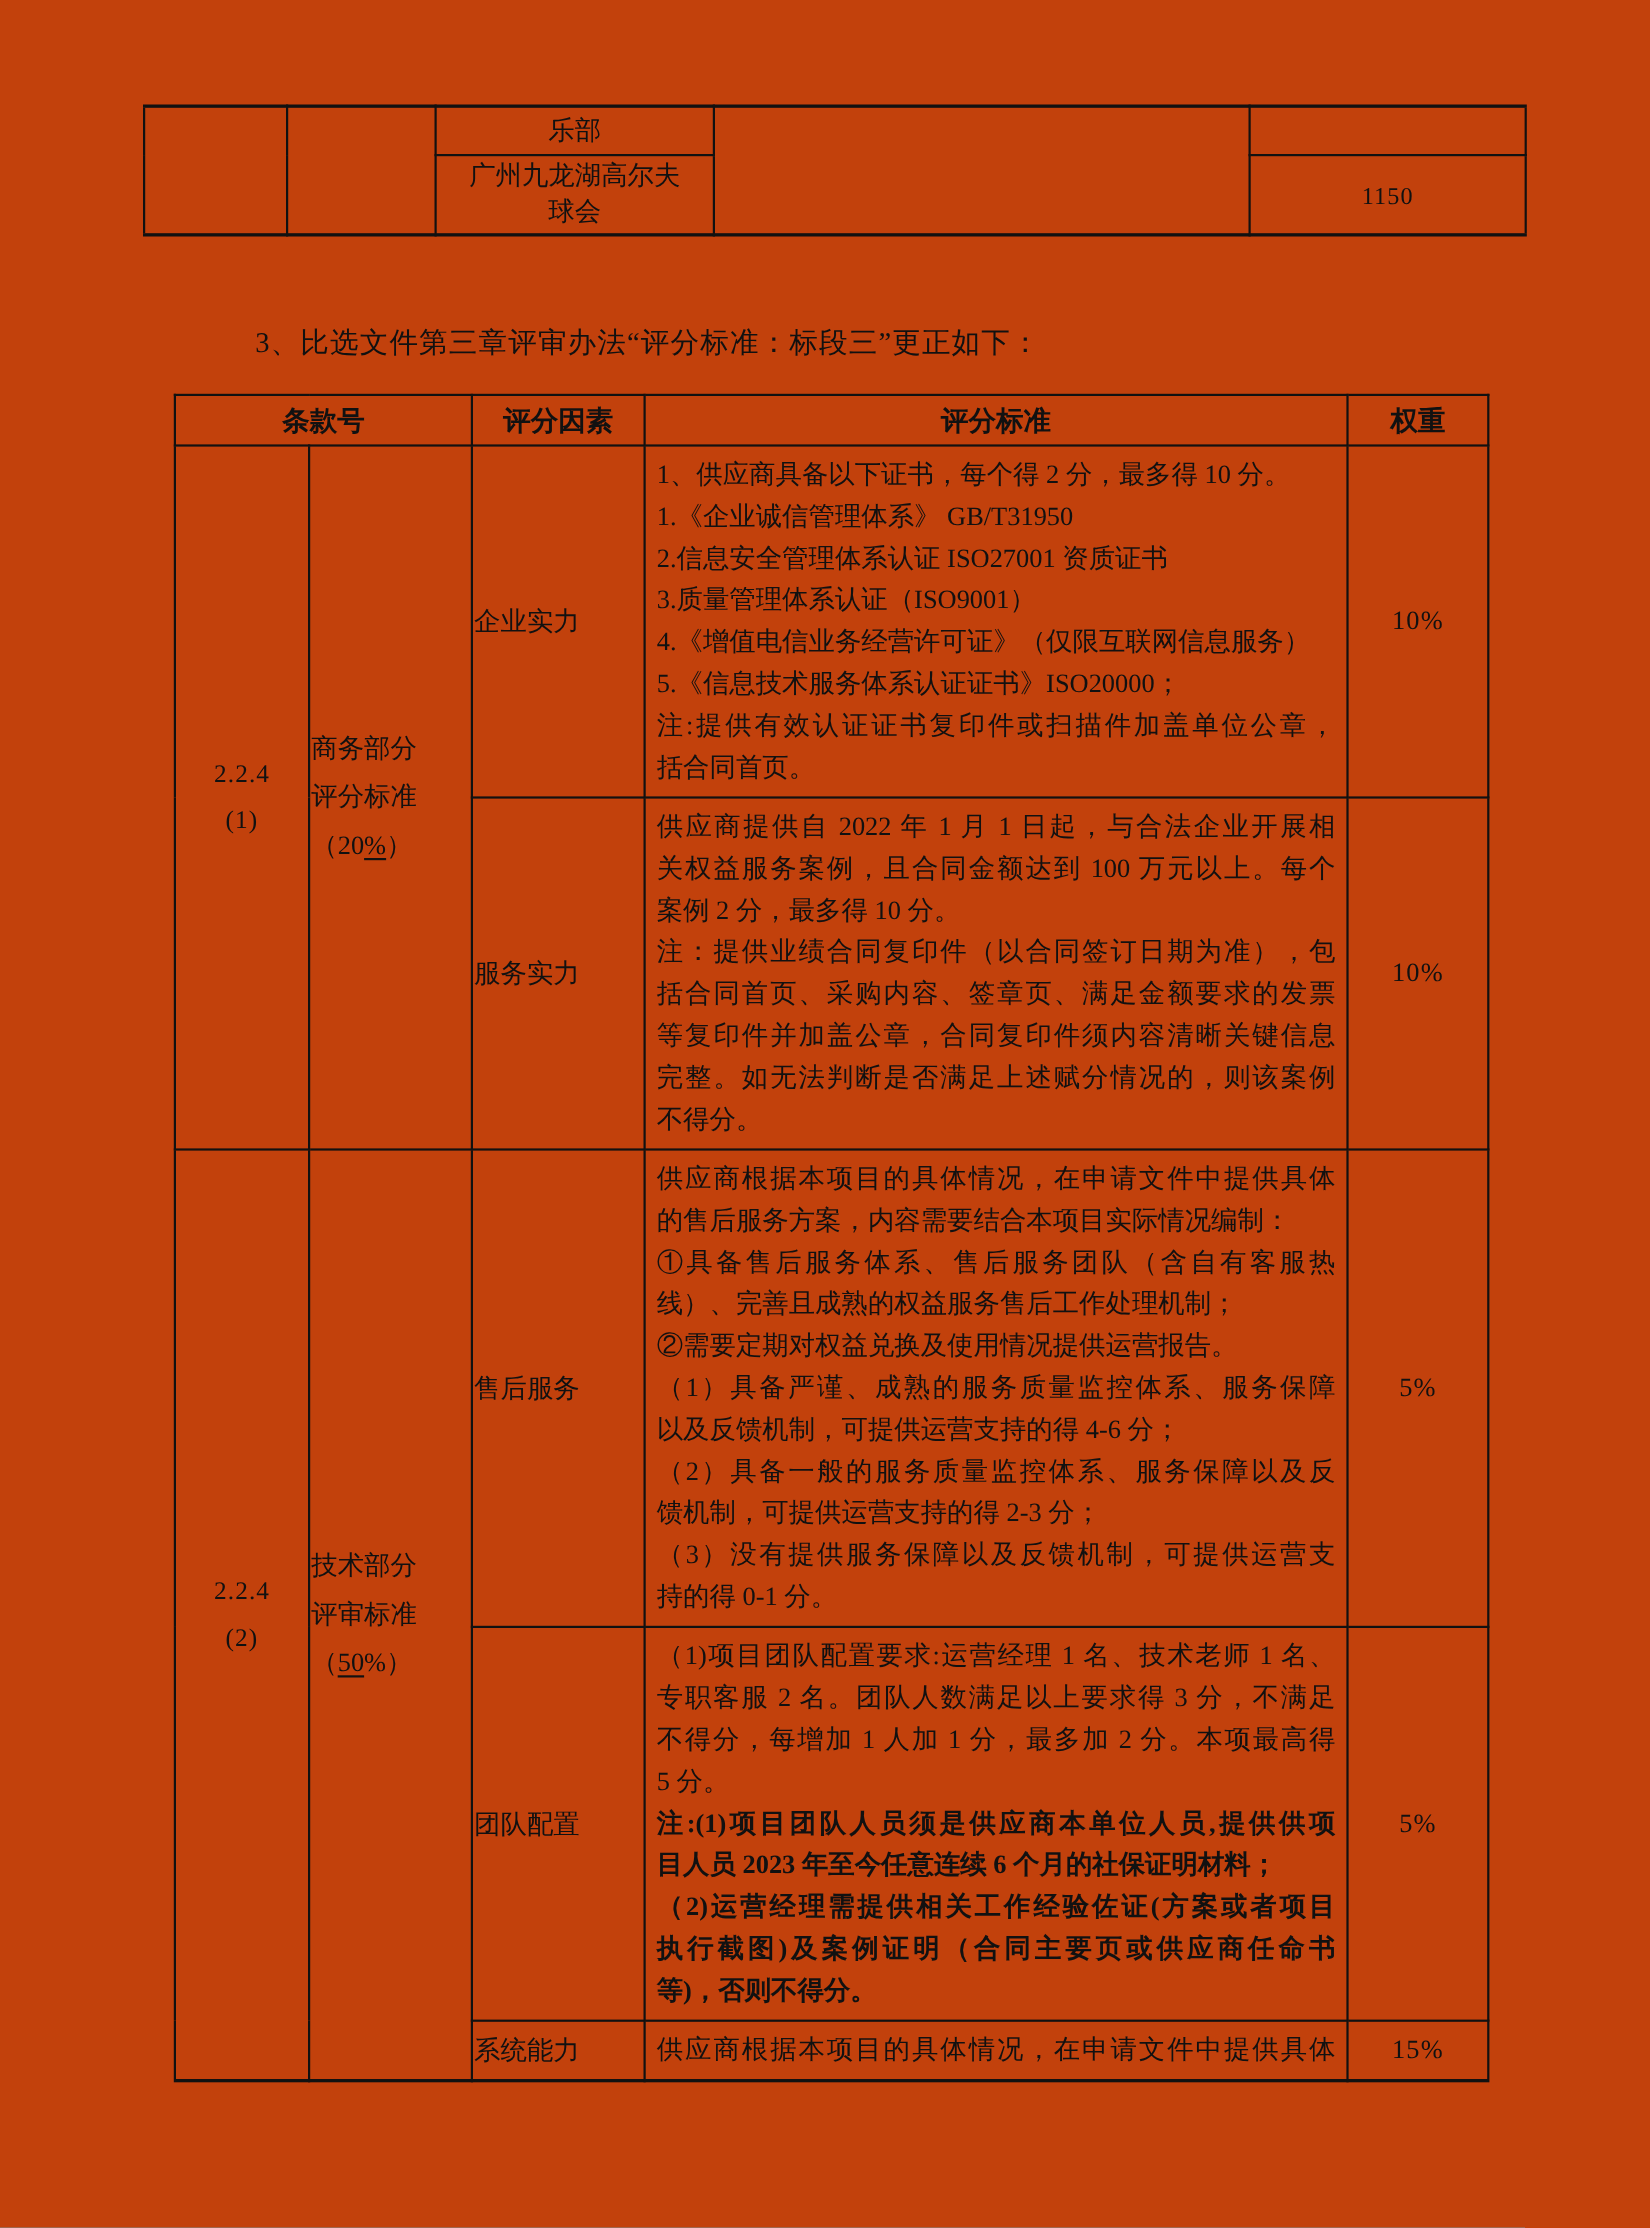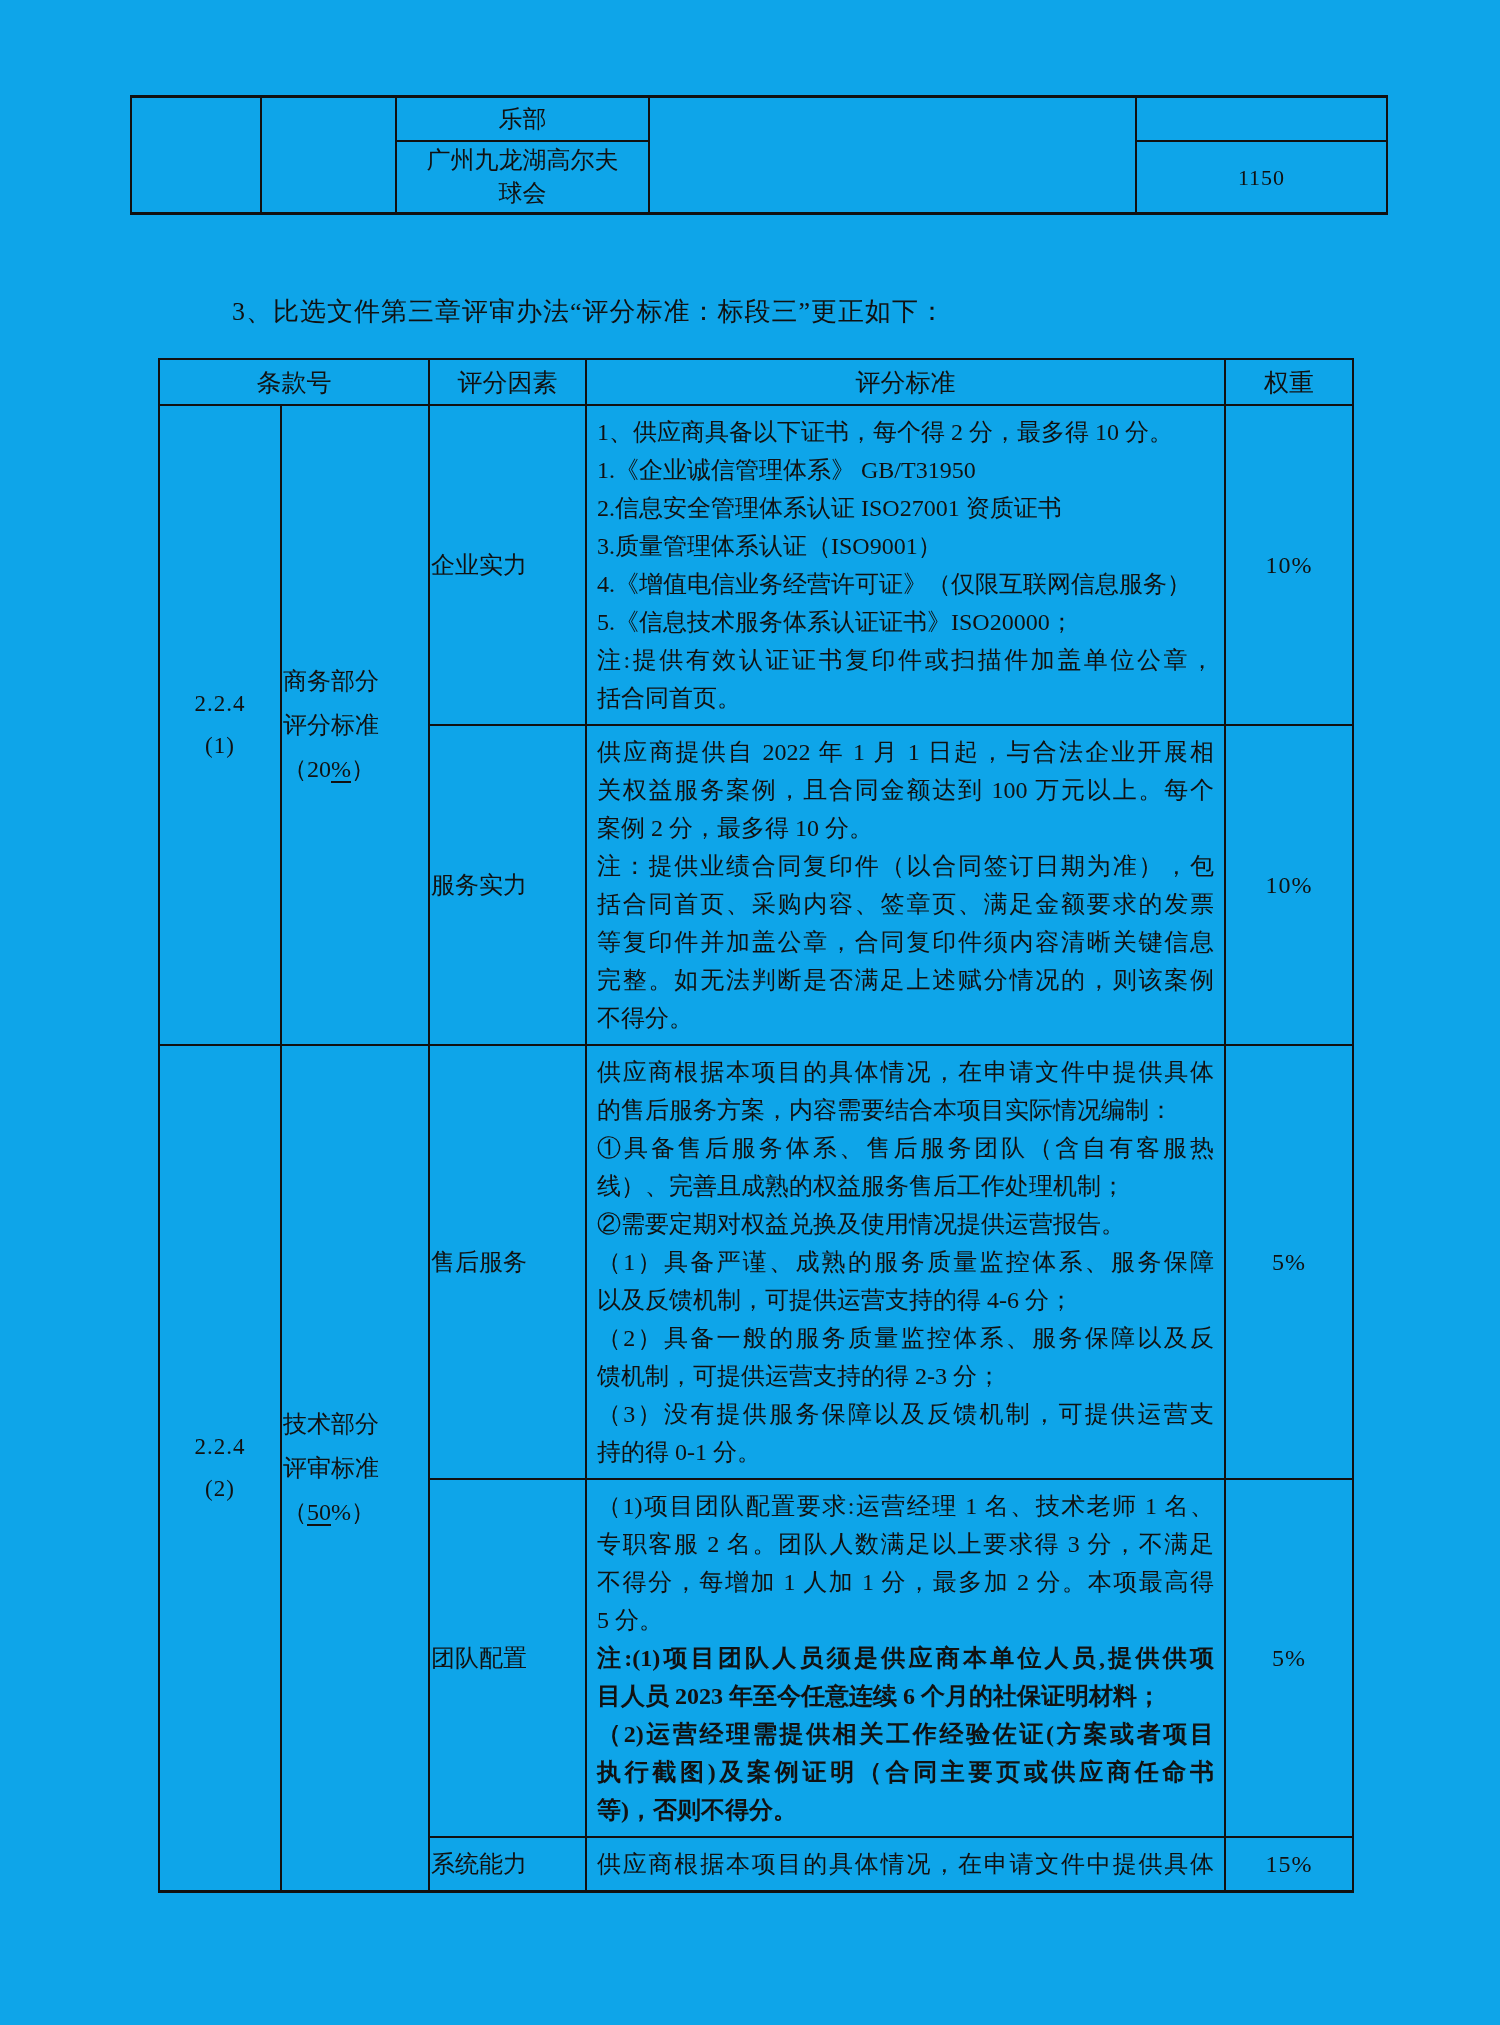--- a/index.html
+++ b/index.html
@@ -1,19 +1,19 @@
 <!DOCTYPE html>
 <html><head>
 <meta charset="utf-8">
 <style>
   html,body{margin:0;padding:0;background:#888;}
   .page{
     position:relative;
     width:1500px;height:2025px;
-    background:#0ea5e9;
+    background:#c2410c;
     font-family:"Liberation Serif","DejaVu Serif",serif;
     color:#111;
     overflow:hidden;
   }
   
   table{border-collapse:collapse;table-layout:fixed;}
   .top-table{
     position:absolute;left:130px;top:95px;width:1256px;
     border:2px solid #111;border-top:3.5px solid #111;border-bottom:3.5px solid #111;
   }
@@ -31,21 +31,21 @@
     position:absolute;left:232px;top:294px;
     font-size:26px;font-weight:400;letter-spacing:1px;
   }
   
   .main-table{
     position:absolute;left:158px;top:358px;width:1194px;
     border:2px solid #111;border-bottom:3.5px solid #111;
   }
   .main-table th,.main-table td{border:2px solid #111;vertical-align:middle;}
   .main-table th{
-    font-size:25px;font-weight:400;text-align:center;
+    font-size:25px;font-weight:700;text-align:center;
     height:40px;padding:2px 4px;
   }
   .main-table td.clause{font-size:23px;text-align:center;line-height:42px;letter-spacing:1px;}
   .main-table td.part{font-size:24px;text-align:left;line-height:44px;margin-left:36px;}
   .main-table td.factor{font-size:24px;text-align:left;}
   .main-table td.weight{font-size:24px;text-align:center;letter-spacing:1px;}
   .main-table td.crit{padding:7px 10px;vertical-align:middle;}
   .crit .line{
     font-size:24px;line-height:38px;
     text-align:justify;text-align-last:left;

